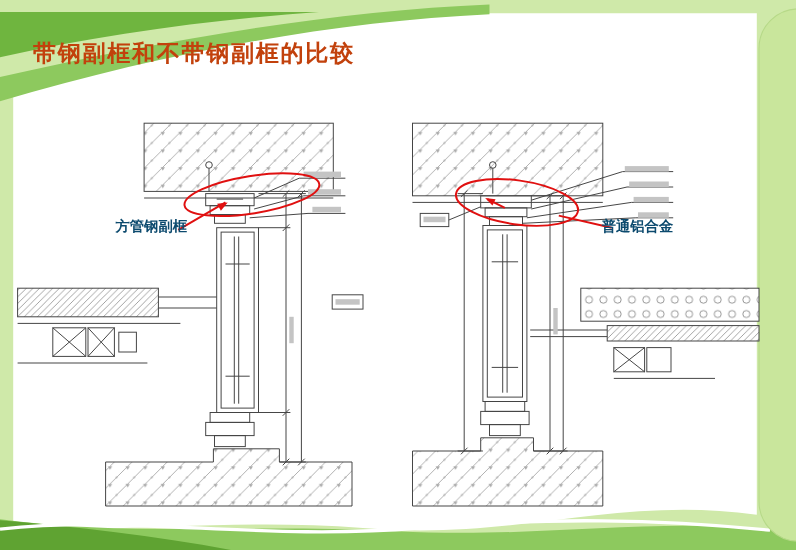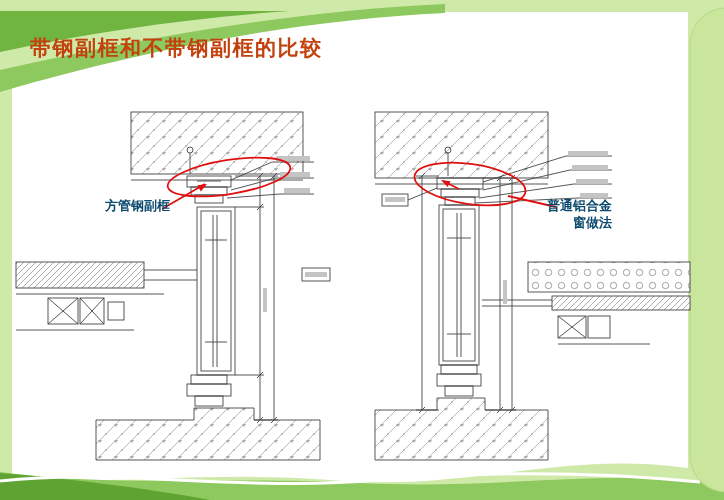--- a/index.html
+++ b/index.html
@@ -246,16 +246,15 @@
       <polygon points="207,184 200.8,191.5 197.4,185.3"></polygon>
       <polygon points="441,180 450.5,181.2 447.7,186.9"></polygon>
     </g>
   </svg>
 
   <div class="red-label" style="left:82px; top:197px; width:88px">
     <div>方管钢副框</div>
   </div>
   <div class="red-label" style="left:520px; top:197px; width:92px">
     <div>普通铝合金</div>
-    <div>窗做法</div>
   </div>
 
 </div>
 
 </body></html>

